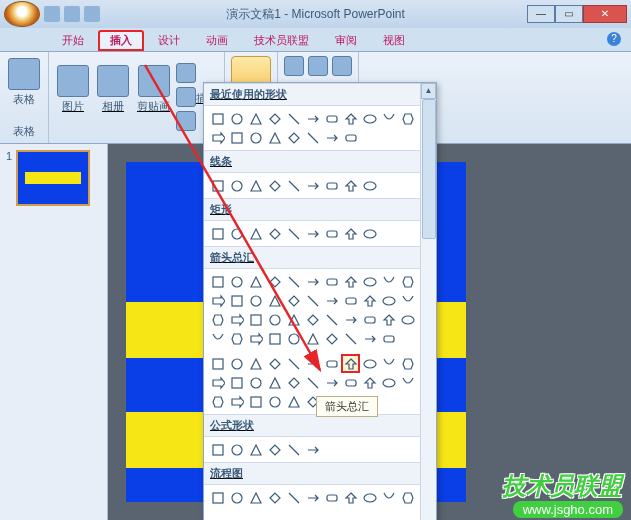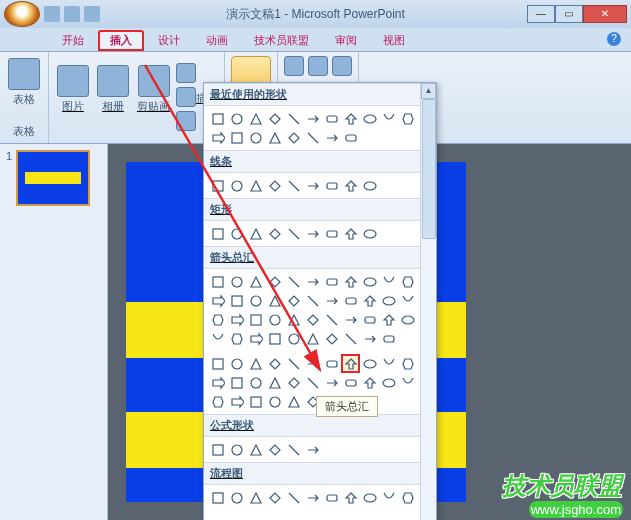--- a/index.html
+++ b/index.html
@@ -49,21 +49,21 @@
 
 .scrollbar { position: absolute; right: 0; top: 0; width: 16px; height: 100%; background: #eef3fa; border-left: 1px solid #c8d4e4; }
 .scroll-arrow { height: 16px; background: #d7e4f2; border: 1px solid #a8bcd4; font-size: 8px; text-align: center; line-height: 14px; color: #3b5a7a; }
 .scroll-thumb { position: absolute; top: 16px; width: 14px; left: 1px; height: 140px; background: #cfe0f1; border: 1px solid #a8bcd4; border-radius: 2px; }
 
 .tooltip { position: absolute; left: 316px; top: 396px; background: #fffef2; border: 1px solid #b8b08a; padding: 2px 8px; font-size: 11px; color: #333; z-index: 20; }
 
 .red-arrow { position: absolute; left: 140px; top: 60px; z-index: 15; pointer-events: none; }
 
 .watermark { position: absolute; right: 9px; bottom: 18px; z-index: 30; font-weight: bold; font-style: italic; font-size: 24px; color: #3fcf3f; text-shadow: -1px -1px 0 #fff, 1px -1px 0 #fff, -1px 1px 0 #fff, 1px 1px 0 #fff; }
-.watermark-url { position: absolute; right: 8px; bottom: 2px; z-index: 30; font-size: 13px; color: #fff; background: #3fcf3f; padding: 1px 2px; border-radius: 8px; }
+.watermark-url { position: absolute; right: 8px; bottom: 2px; z-index: 30; font-size: 13px; color: #fff; background: #3fcf3f; padding: 1px 10px; border-radius: 8px; }
 </style>
 </head>
 <body>
 
 <div class="titlebar">
   <div class="office-btn"></div>
   <div class="qat">
     <div class="qat-btn"></div>
     <div class="qat-btn"></div>
     <div class="qat-btn"></div>

